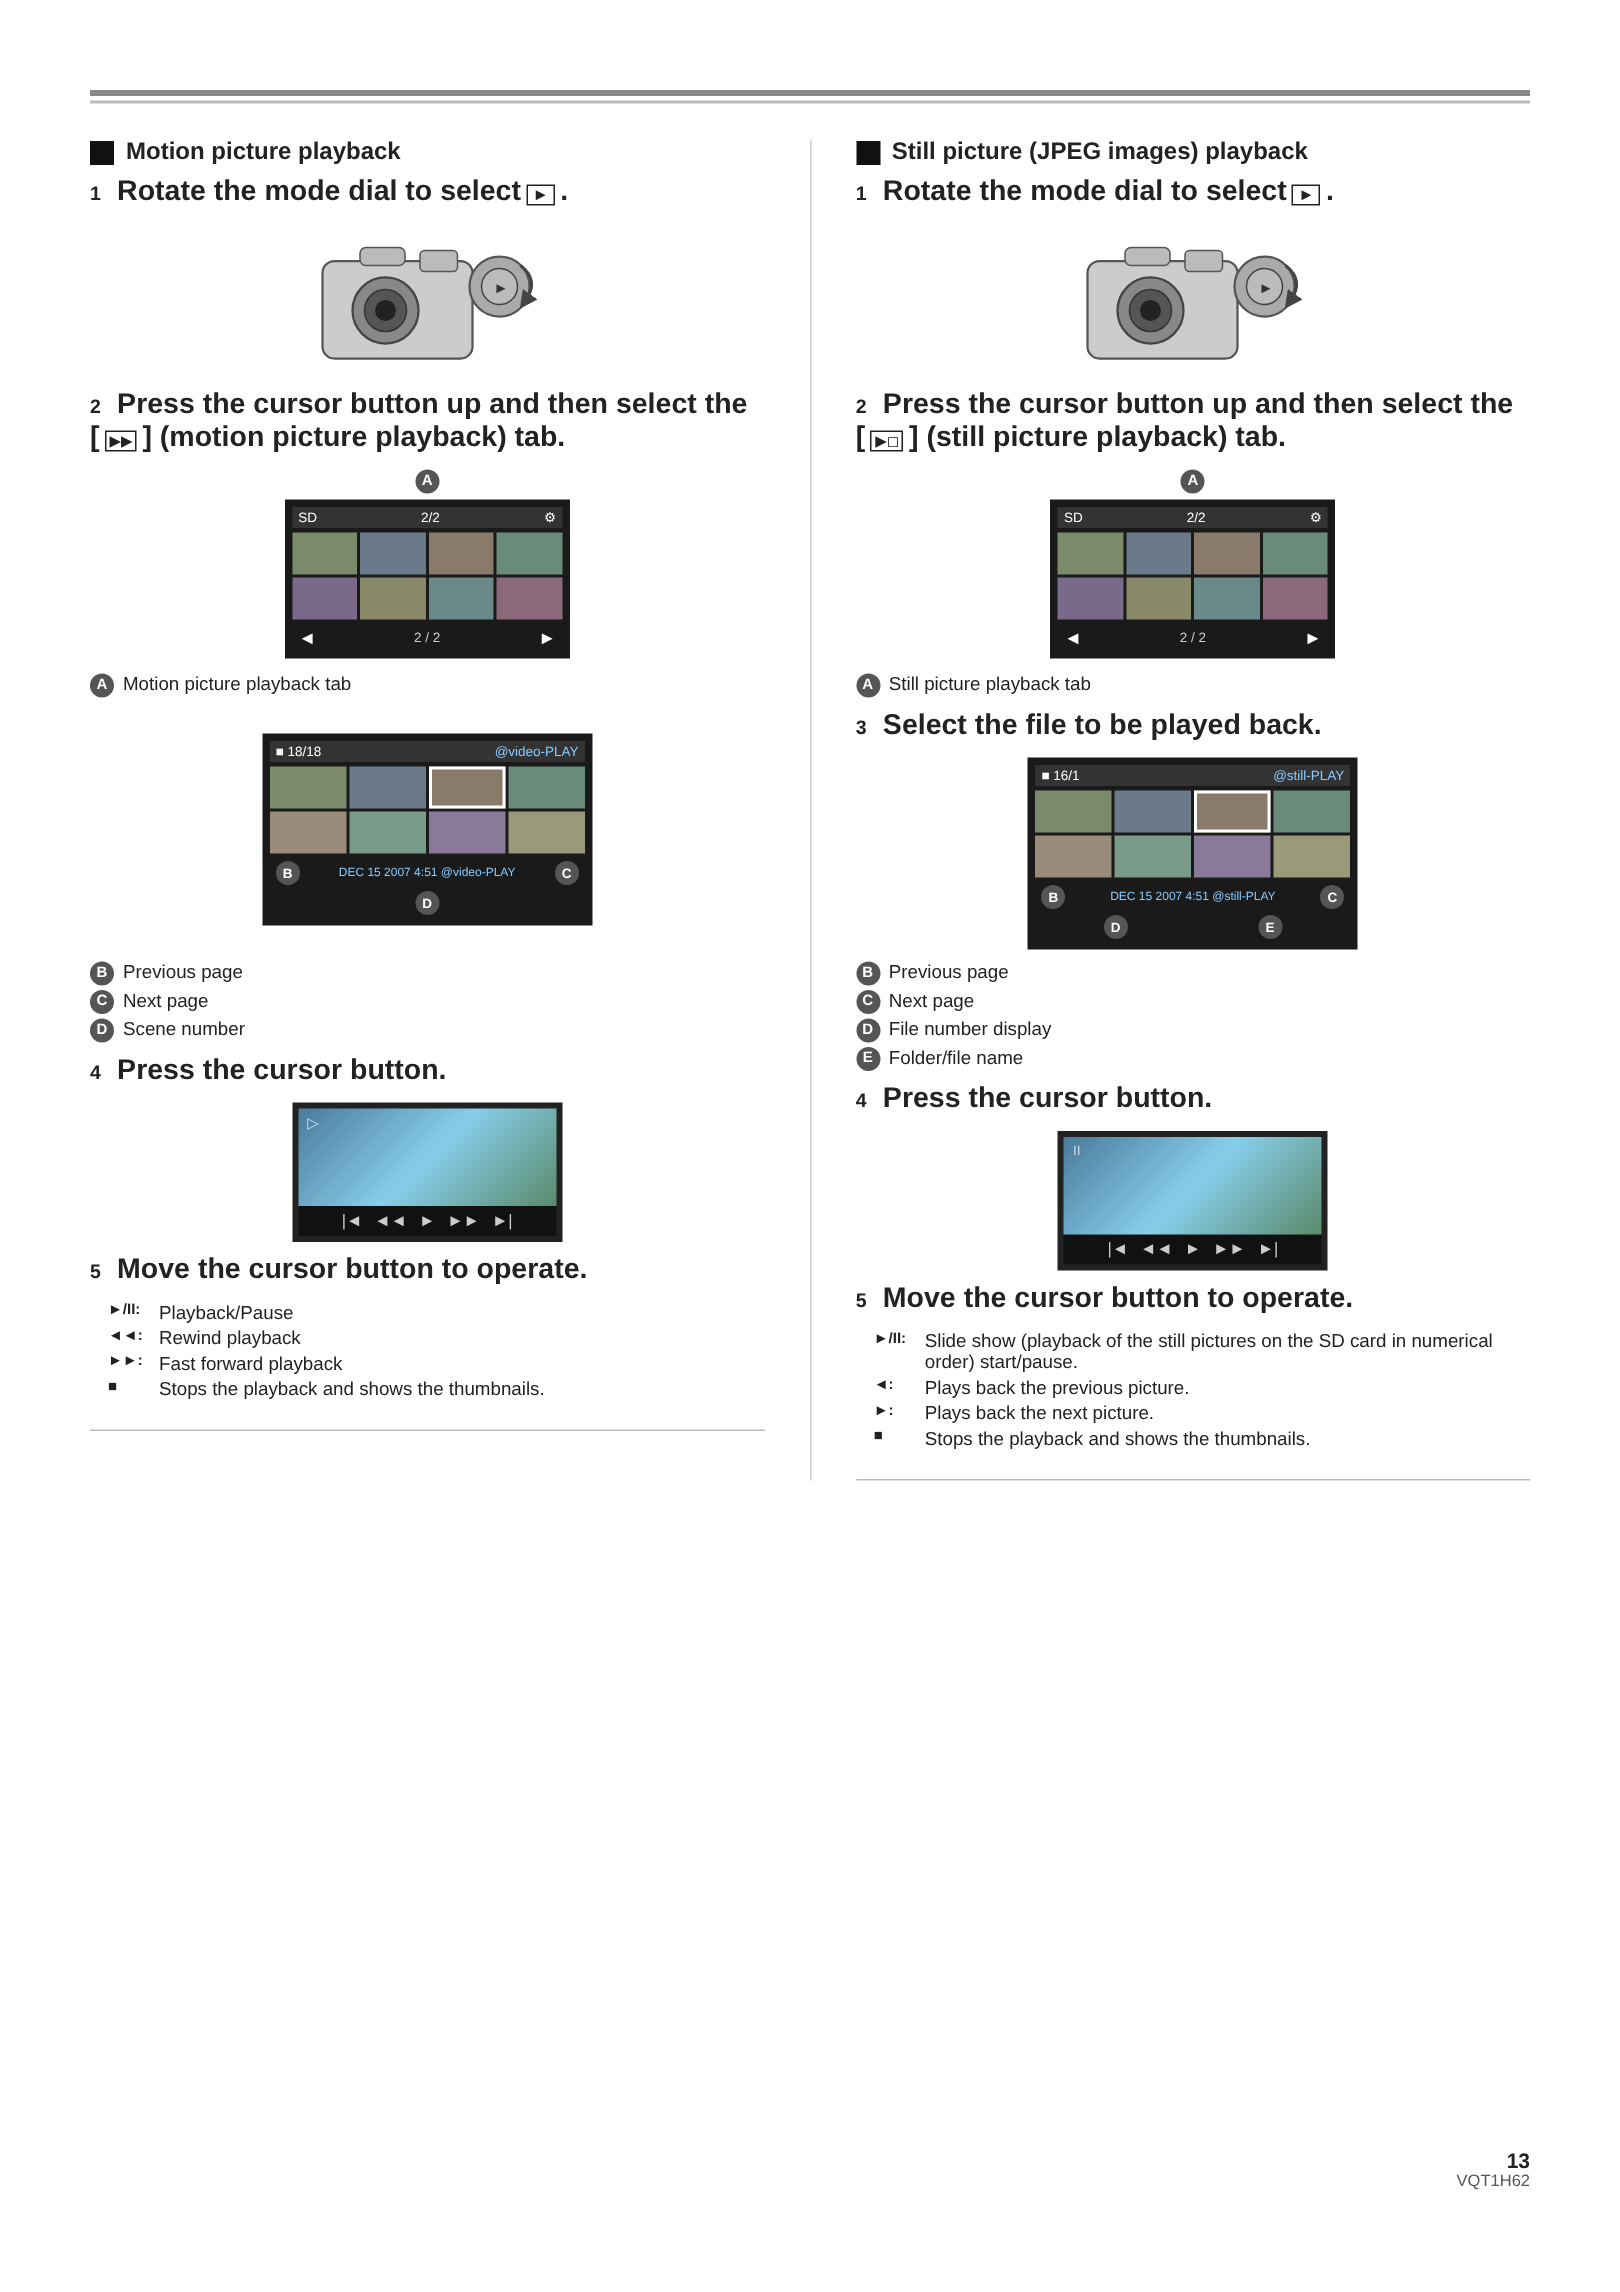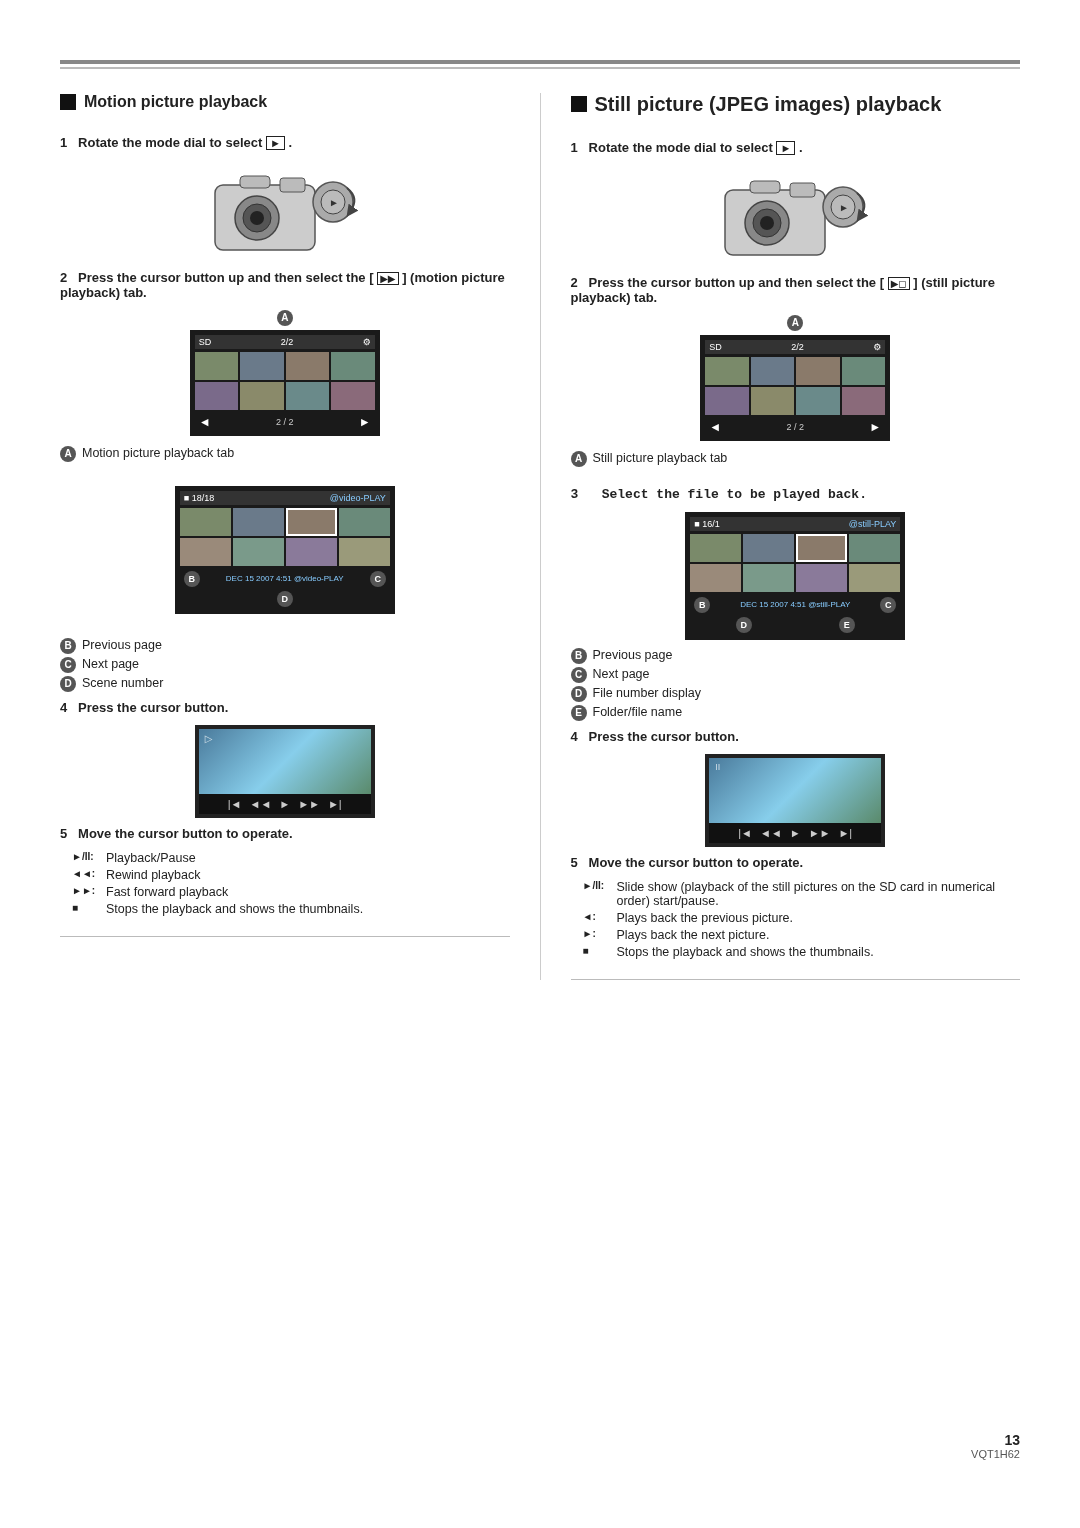--- a/index.html
+++ b/index.html
@@ -43,39 +43,39 @@
     .right-col {
       flex: 1;
       padding-left: 30px;
     }
     .section-title {
       display: flex;
       align-items: center;
       gap: 8px;
       font-size: 16px;
       font-weight: bold;
-      margin-bottom: 24px;
+      margin-bottom: 6px;
     }
     .black-box {
       display: inline-block;
       width: 16px;
       height: 16px;
       background: #111;
       flex-shrink: 0;
     }
     .step {
       margin-bottom: 10px;
     }
     .step-num {
       font-weight: bold;
       font-size: 13px;
     }
     .step-text {
       font-weight: bold;
-      font-size: 13px;
+      font-size: 19px;
       display: inline;
     }
     .label-row {
       display: flex;
       align-items: flex-start;
       gap: 6px;
       margin-bottom: 3px;
       font-size: 12.5px;
     }
     .circle-label {
@@ -199,21 +199,21 @@
       justify-content: center;
       gap: 8px;
       padding: 4px;
     }
     .ctrl-btn {
       color: #ccc;
       font-size: 11px;
     }
 
     .section-subtitle {
-      font-size: 20px;
+      font-size: 16px;
       font-weight: bold;
     }
   </style>
 </head>
 <body>
 
 <div class="page-wrapper">
   <div class="top-rule"></div>
   <div style="height:3px"></div>
   <div class="thin-rule"></div>
@@ -468,21 +468,21 @@
             <span class="nav-arrow">►</span>
           </div>
         </div>
       </div>
 
       <div class="label-row">
         <span class="circle-label" style="background:#555;">A</span>
         <span>Still picture playback tab</span>
       </div>
 
-      <div class="step" style="margin-top:20px;font-family:Liberation Mono, monospace;">
+      <div class="step" style="margin-top:8px;">
         <span class="step-num">3</span>
         &nbsp;
         <span class="step-text">Select the file to be played back.</span>
       </div>
 
       <div style="margin:8px 0;">
         <div class="screen-container" style="width:220px;">
           <div class="screen-top-bar">
             <span>■ 16/1</span>
             <span style="color:#8cf;">@still-PLAY</span>

